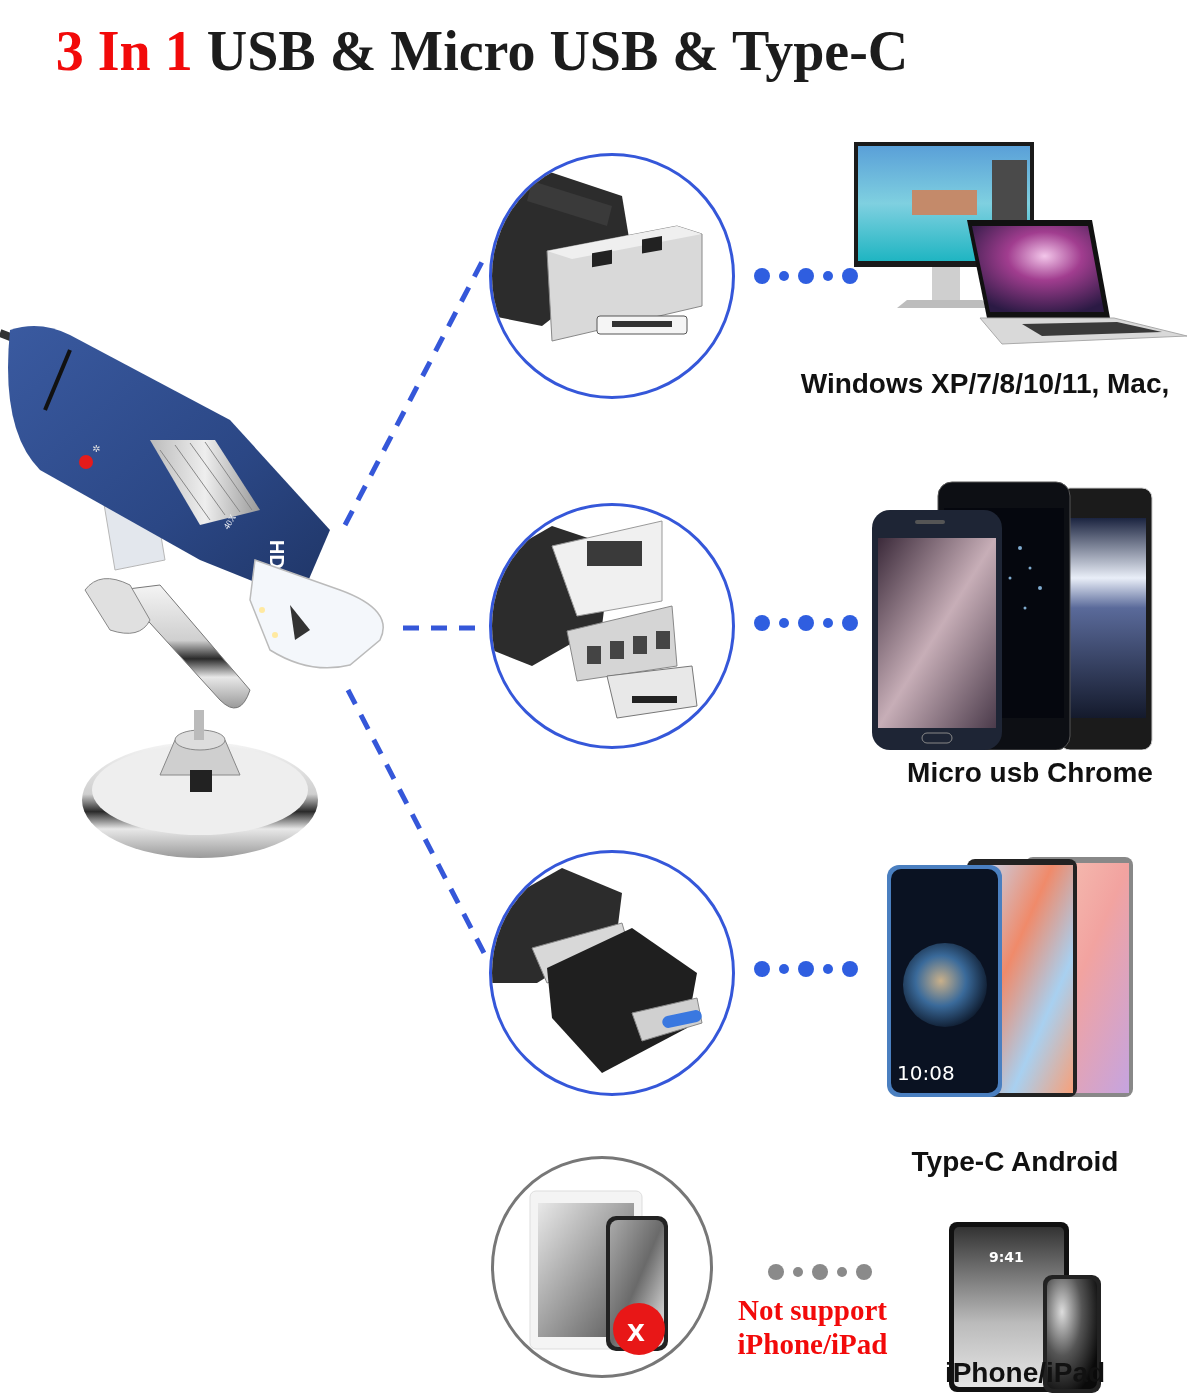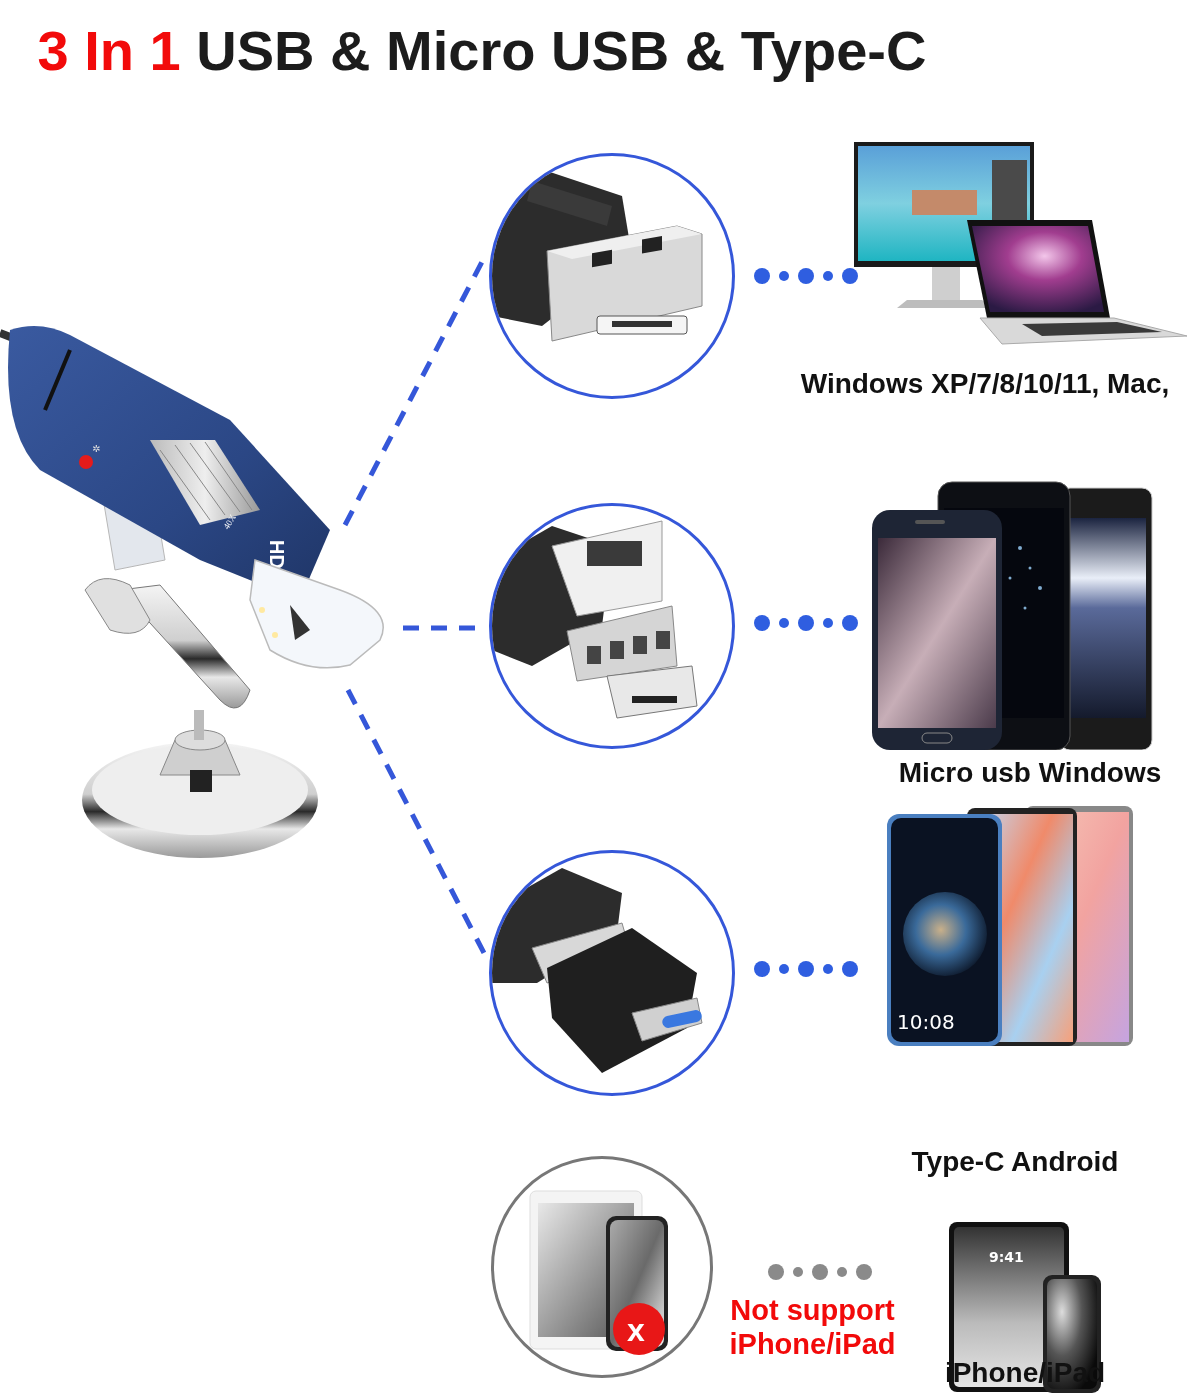--- a/index.html
+++ b/index.html
@@ -1,35 +1,35 @@
 <!DOCTYPE html>
 <html><head>
   <meta charset="utf-8">
   <style>
     * { box-sizing: border-box; margin: 0; padding: 0; }
     html, body { width: 1200px; height: 1400px; background: #ffffff; overflow: hidden; }
     body { position: relative; font-family: "Liberation Sans", "DejaVu Sans", sans-serif; color: #111; }
 
-    .title { position: absolute; left: 0; top: 16px; width: 964px; text-align: center; font-weight: bold; font-size: 56px; letter-spacing: 0px; line-height: 70px; }
+    .title { position: absolute; left: 0; top: 16px; width: 964px; text-align: center; font-weight: bold; font-size: 56px; letter-spacing: 0px; line-height: 70px; font-family: Liberation Serif, serif; }
     .title .red { color: #f20a0a; }
     .title .black { color: #1c1c1c; }
 
     .lines { position: absolute; left: 0; top: 0; width: 1200px; height: 1400px; pointer-events: none; }
 
     .circle { position: absolute; width: 246px; height: 246px; border-radius: 50%; border: 3px solid #3557d9; background: #fff; overflow: hidden; }
     .circle.gray { border-color: #777; }
 
     .dots { position: absolute; display: flex; align-items: center; gap: 9px; }
     .dot { border-radius: 50%; background: #2f5ee0; }
     .dot.big { width: 16px; height: 16px; }
     .dot.small { width: 10px; height: 10px; }
     .dots.gray .dot { background: #8a8a8a; }
 
     .label { position: absolute; font-weight: bold; text-align: center; color: #111; font-size: 28px; line-height: 35px; }
-    .label.red { color: #f20a0a; }
+    .label.red { color: #f20a0a; font-family: Liberation Serif, serif; }
 
     
     .scope { position: absolute; left: 0; top: 300px; width: 400px; height: 580px; }
 
     
     .device { position: absolute; }
   </style>
 </head>
 <body>
 
@@ -204,39 +204,39 @@
       <circle cx="170" cy="110" r="2"></circle>
         <circle cx="130" cy="120" r="1.5"></circle>
         <circle cx="155" cy="130" r="1.5"></circle>
     </g>
     <rect x="2" y="32" width="130" height="240" rx="18" fill="#1e2535"></rect>
     <rect x="8" y="60" width="118" height="190" fill="url(#purp)"></rect>
     <rect x="45" y="42" width="30" height="4" rx="2" fill="#555"></rect>
     <rect x="52" y="255" width="30" height="10" rx="5" fill="none" stroke="#888"></rect>
   </svg>
 </div>
-<div class="label" style="left:880px; top:755px; width:300px;">Micro usb Windows</div>
+<div class="label" style="left:880px; top:755px; width:300px;">Micro usb Chrome</div>
 
 <div class="circle" style="left:489px; top:850px;">
   <svg width="246" height="246" viewBox="0 0 246 246">
     <path d="M-10 60 L70 15 L130 40 L125 80 L45 130 L-10 130 Z" fill="#2c2c2c"></path>
     <path d="M40 95 L130 70 L140 105 L55 130 Z" fill="#d8d8d8" stroke="#888"></path>
     <path d="M55 115 L140 75 L205 120 L195 175 L110 220 L60 165 Z" fill="#1f1f1f"></path>
     <path d="M140 160 L205 145 L210 170 L150 188 Z" fill="#d0d0d0" stroke="#888"></path>
     <rect x="170" y="160" width="40" height="12" rx="6" fill="#3a78e0" transform="rotate(-12 190 166)"></rect>
   </svg>
 </div>
 <div class="dots" style="left:754px; top:961px;">
   <span class="dot big"></span>
   <span class="dot small"></span>
   <span class="dot big"></span>
   <span class="dot small"></span>
   <span class="dot big"></span>
 </div>
-<div class="device" style="left:885px; top:804px; width:250px; height:245px;">
+<div class="device" style="left:885px; top:855px; width:250px; height:245px;">
   <svg width="250" height="245" viewBox="0 0 250 245">
     <defs>
       <linearGradient id="peach" x1="0" y1="0" x2="1" y2="1">
         <stop offset="0" stop-color="#f6c8b8"></stop>
         <stop offset="0.5" stop-color="#f2a3a0"></stop>
         <stop offset="1" stop-color="#c5a4e0"></stop>
       </linearGradient>
       <linearGradient id="wave" x1="0" y1="0" x2="1" y2="1">
         <stop offset="0" stop-color="#bfe0ff"></stop>
         <stop offset="0.4" stop-color="#f08a6a"></stop>

